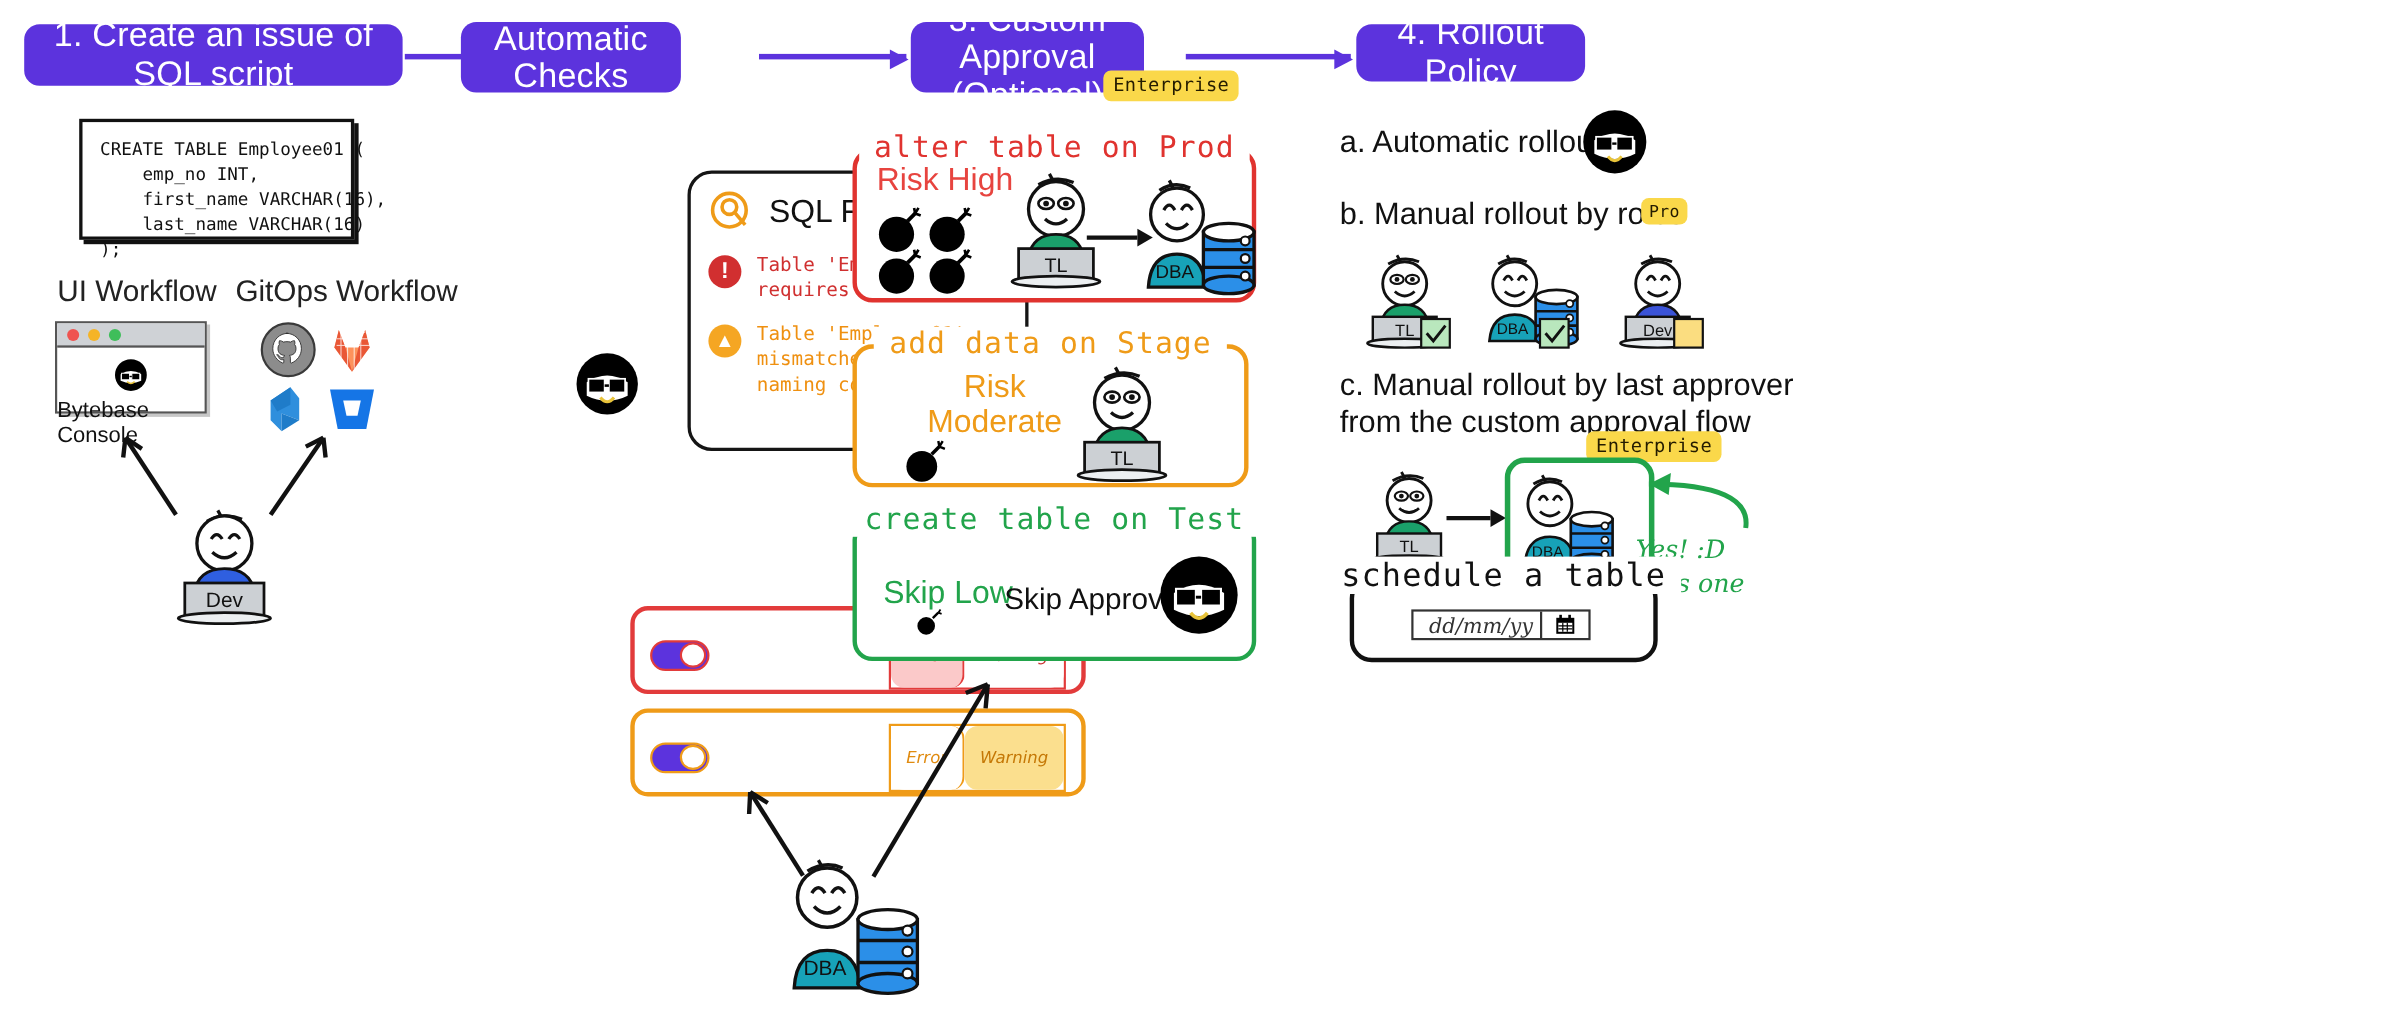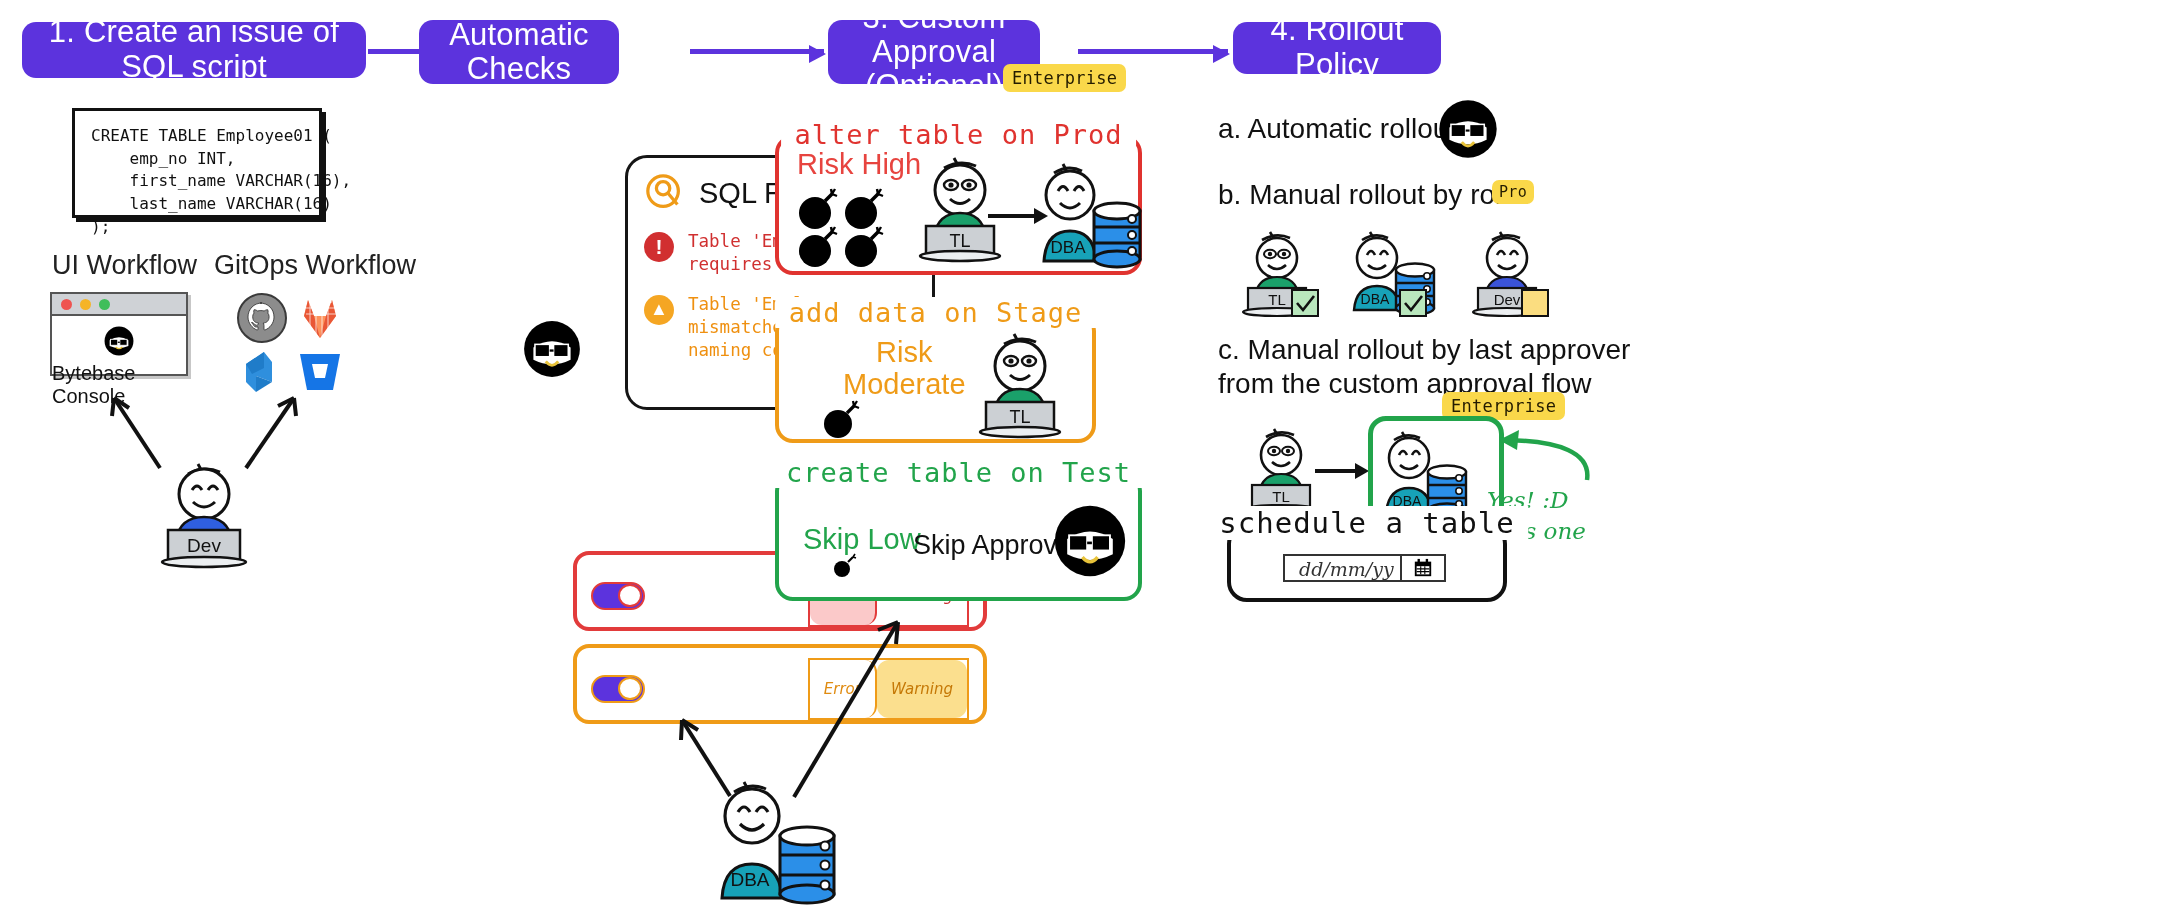--- a/index.html
+++ b/index.html
@@ -384,21 +384,21 @@
     <rect x="58" y="56" width="46" height="48" fill="#2b8fe8" stroke="#111" stroke-width="3"></rect>
     <ellipse cx="81" cy="56" rx="23" ry="8" fill="#fff" stroke="#111" stroke-width="3"></ellipse>
     <ellipse cx="81" cy="104" rx="23" ry="8" fill="#2b8fe8" stroke="#111" stroke-width="3"></ellipse>
     <path d="M58 72 h46 M58 88 h46" stroke="#111" stroke-width="3"></path>
     <circle cx="96" cy="64" r="4" fill="#fff" stroke="#111" stroke-width="2"></circle>
     <circle cx="96" cy="80" r="4" fill="#fff" stroke="#111" stroke-width="2"></circle>
     <circle cx="96" cy="96" r="4" fill="#fff" stroke="#111" stroke-width="2"></circle>
   </g>
 </svg>
 
-<div class="riskbox orange" style="left:775px;top:313px;width:321px;height:130px;">
+<div class="riskbox orange" style="left:775px;top:313px;width:360px;height:130px;">
   <div class="legend">add data on Stage</div>
 </div>
 <div class="risk-label orange" style="left:843px;top:336px;white-space:pre-line;text-align:center;">Risk
 Moderate</div>
 
 <svg class="abs" style="left:822px;top:400px;" width="44" height="40" viewBox="0 0 44 40">
   <g fill="#000">
     <circle cx="16" cy="24" r="14"></circle>
       <path d="M25 13 l7 -7" stroke="#000" stroke-width="3.2"></path>
     <path d="M32 6 l3 -5 M32 6 l5 2 M32 6 l-1 -5" stroke="#000" stroke-width="2.2" fill="none"></path>

